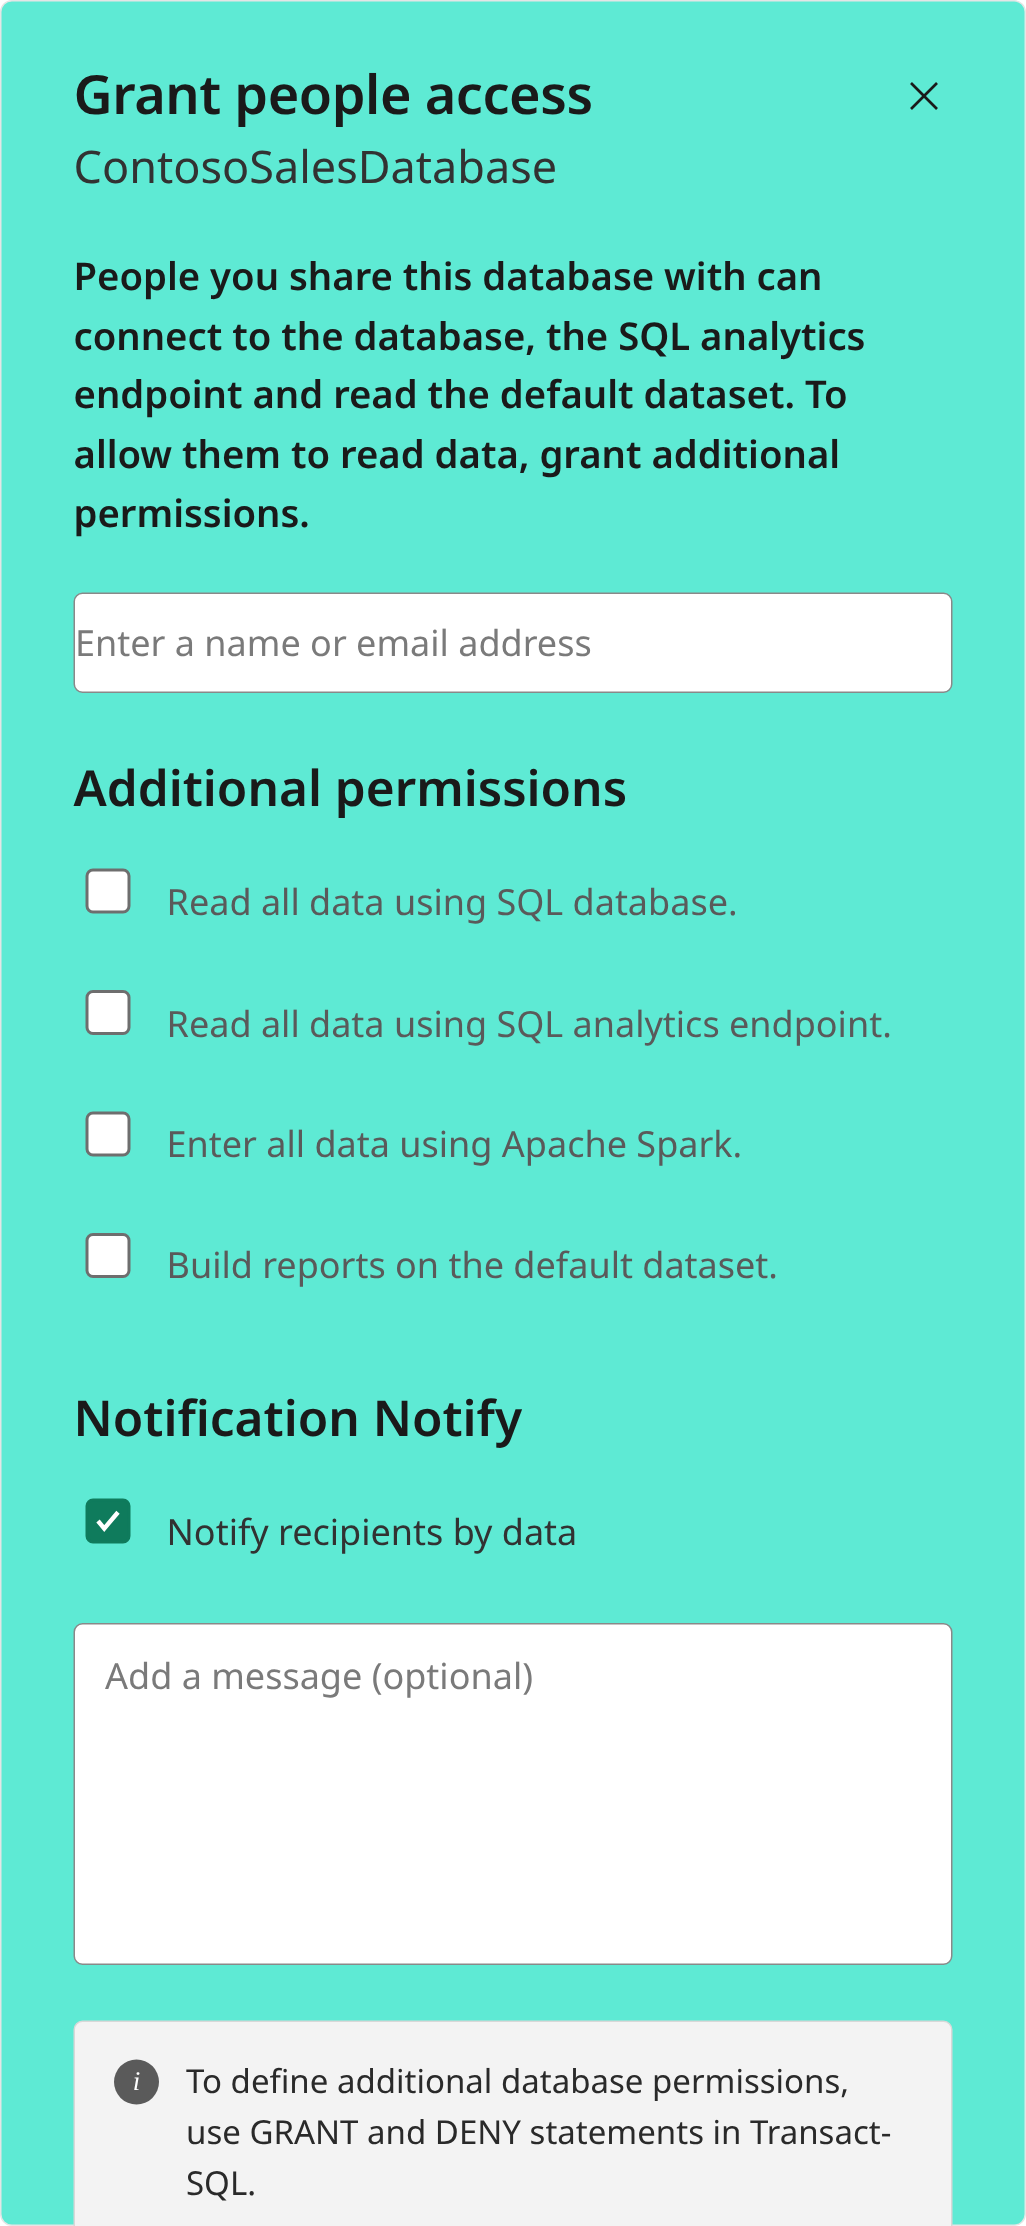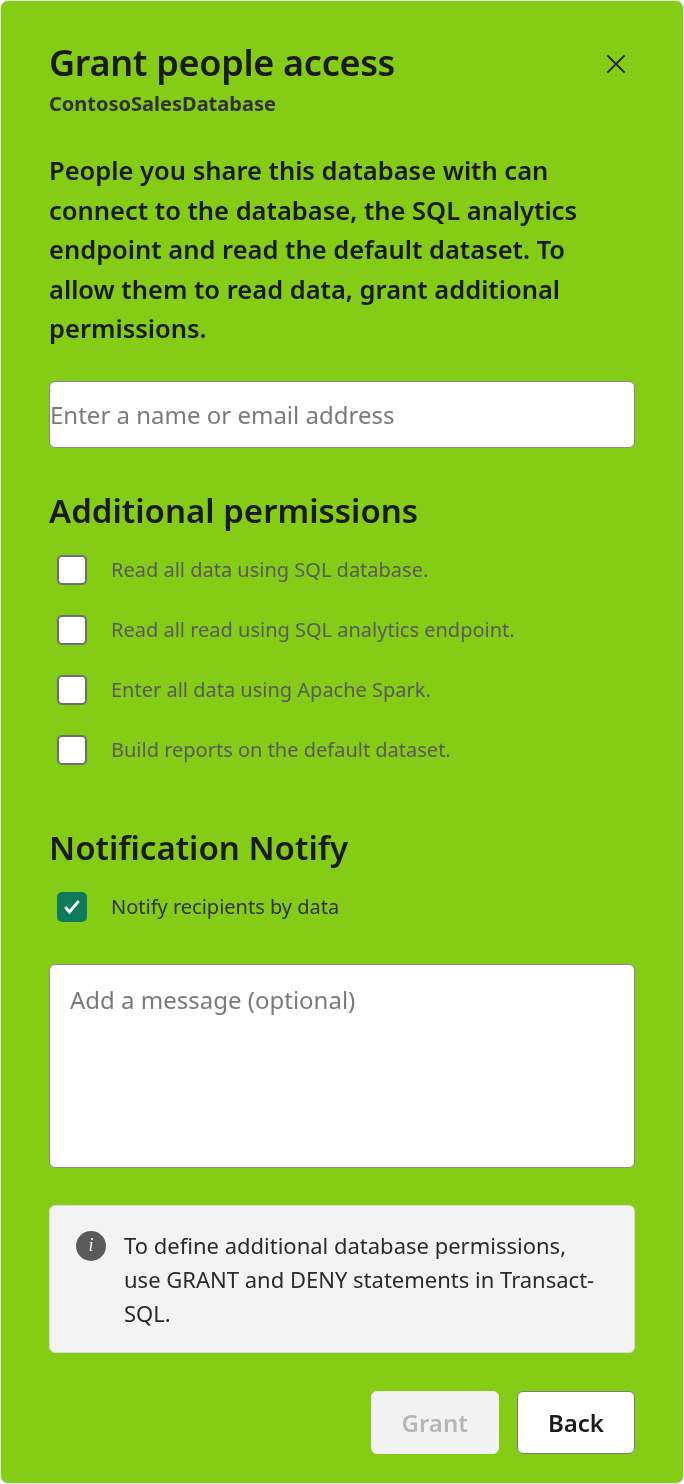--- a/index.html
+++ b/index.html
@@ -5,21 +5,21 @@
     * { box-sizing: border-box; margin: 0; padding: 0; }
     body {
       font-family: "Segoe UI", -apple-system, system-ui, sans-serif;
       background: #fff;
       color: #1a1a1a;
       width: 684px;
       height: 1484px;
       position: relative;
     }
     .dialog {
-      background: #84cc16;
+      background: #5eead4;
       border: 1px solid #e5e5e5;
       border-radius: 8px;
       width: 684px;
       height: 1484px;
       padding: 40px 48px 40px 48px;
       display: flex;
       flex-direction: column;
     }
     .dialog-header {
       display: flex;
@@ -28,22 +28,22 @@
       margin-bottom: 34px;
     }
     .dialog-title {
       font-size: 36px;
       font-weight: 600;
       line-height: 1.2;
       color: #1a1a1a;
       letter-spacing: -0.3px;
     }
     .dialog-subtitle {
-      font-size: 20px;
-      font-weight: 700;
+      font-size: 30px;
+      font-weight: 400;
       color: #323232;
       margin-top: 6px;
     }
     .close-btn {
       background: none;
       border: none;
       cursor: pointer;
       padding: 6px;
       margin-top: 4px;
       flex-shrink: 0;
@@ -92,34 +92,35 @@
       background: #fff;
       cursor: pointer;
     }
     .checkbox.checked {
       background: #0f7b5c;
       border-color: #0f7b5c;
     }
     .checkbox.checked svg { display: block; }
     .checkbox svg { display: none; }
     .check-label {
-      font-size: 20px;
+      font-size: 24px;
       color: #5a5a5a;
       line-height: 1.45;
+      margin-top: 16px;
     }
     .check-label.dark { color: #323232; }
     .message-input {
       width: 100%;
       font-family: inherit;
       font-size: 24px;
       padding: 18px 20px;
       border: 1px solid #898989;
       border-radius: 6px;
       resize: none;
-      height: 204px;
+      height: 228px;
       margin-top: 12px;
       margin-bottom: 32px;
     }
     .message-input::placeholder { color: #7a7a7a; }
     .info-banner {
       display: flex;
       align-items: flex-start;
       gap: 18px;
       background: #f3f3f3;
       border: 1px solid #d8d8d8;
@@ -204,21 +205,21 @@
       <span class="checkbox">
         
       </span>
       <span class="check-label">Read all data using SQL database.</span>
     </div>
 
     <div class="check-row">
       <span class="checkbox">
         
       </span>
-      <span class="check-label">Read all read using SQL analytics endpoint.</span>
+      <span class="check-label">Read all data using SQL analytics endpoint.</span>
     </div>
 
     <div class="check-row">
       <span class="checkbox">
         
       </span>
       <span class="check-label">Enter all data using Apache Spark.</span>
     </div>
 
     <div class="check-row">

